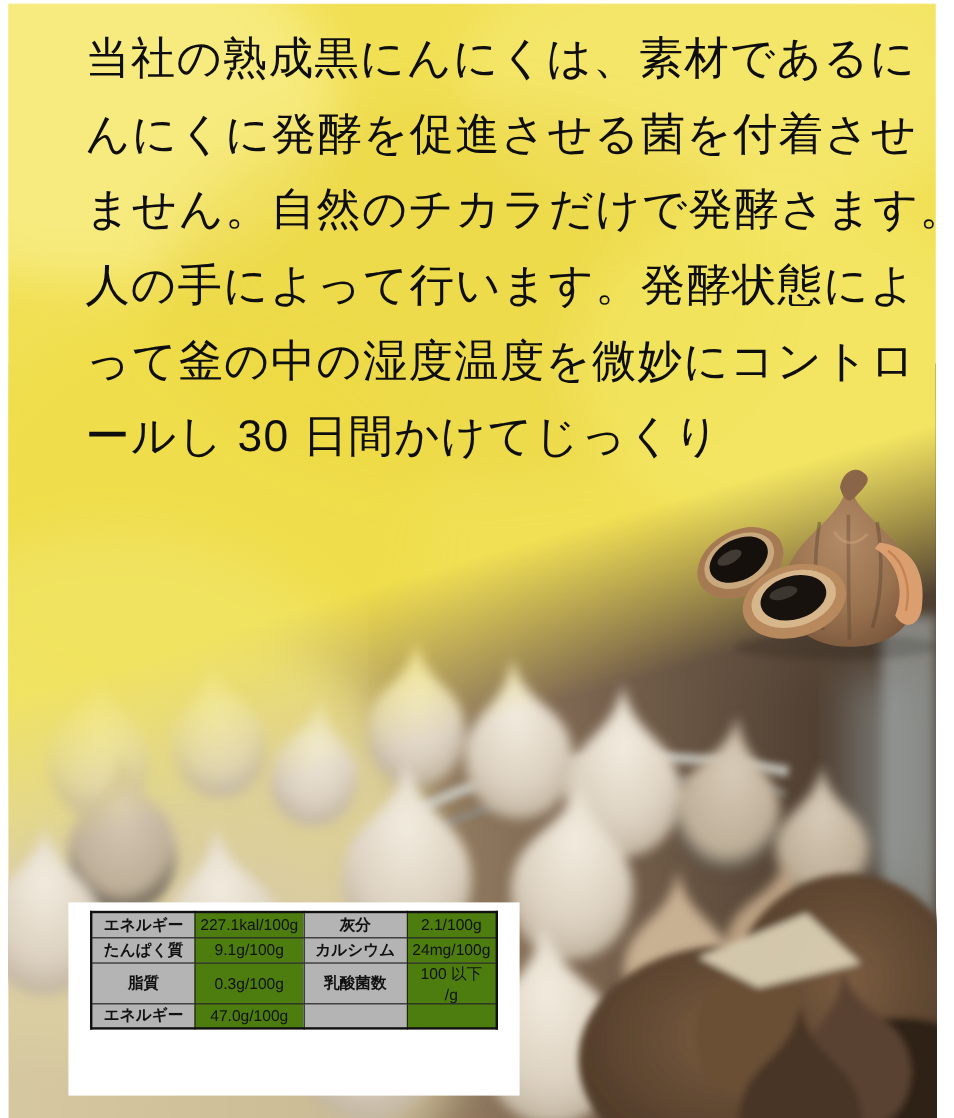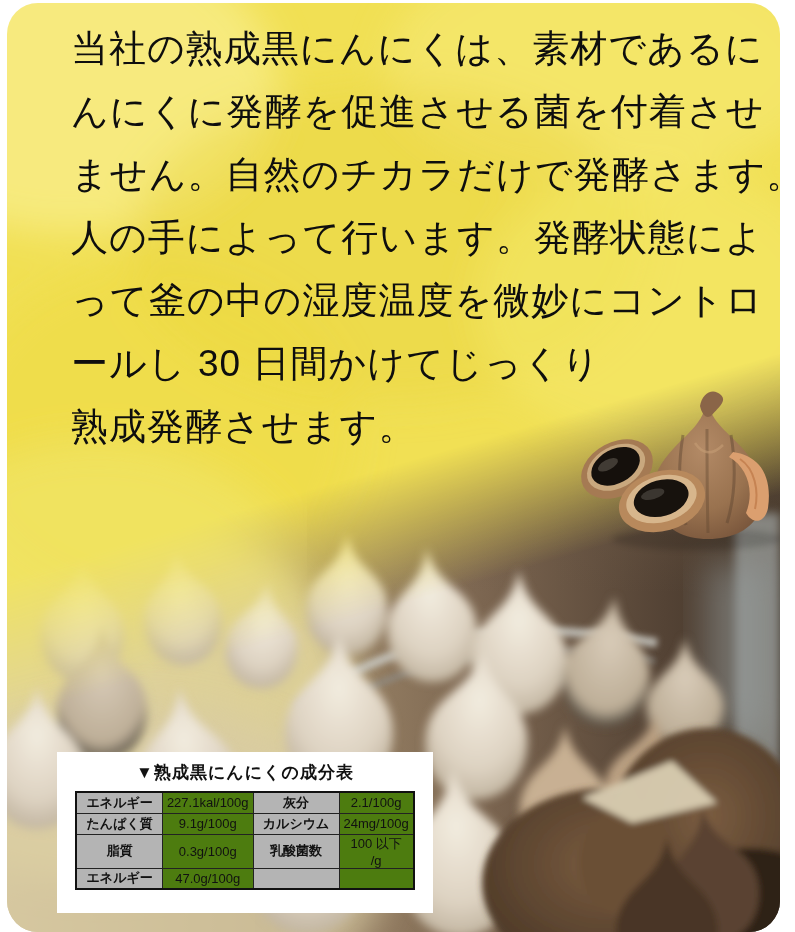--- a/index.html
+++ b/index.html
@@ -1,21 +1,21 @@
 <!DOCTYPE html>
 <html><head>
 <meta charset="utf-8">
 <style>
   html,body{margin:0;padding:0;}
   body{
     width:795px;height:932px;background:#ffffff;position:relative;overflow:hidden;
     font-family:"Liberation Sans","DejaVu Sans",sans-serif;
   }
   .artwork{
-    position:absolute;left:7px;top:3px;width:773px;height:929px;overflow:hidden;background:#ffffff;border-radius:31px;
+    position:absolute;left:7px;top:3px;width:773px;height:929px;overflow:hidden;background:#ffffff;
   }
   .photo-svg{position:absolute;left:0;top:0;width:773px;height:929px;display:block;}
   .overlay-svg{position:absolute;left:0;top:0;width:773px;height:929px;display:block;pointer-events:none;}
   .intro{
     position:absolute;left:64px;top:14px;width:700px;
     font-size:37px;line-height:63px;letter-spacing:1px;color:#0e0e0e;
     font-weight:500;white-space:nowrap;
   }
   .intro .line{height:63px;}
   .nutrition-box{
@@ -185,25 +185,23 @@
     </g>
   </svg>
 
   <div class="intro">
     <div class="line">当社の熟成黒にんにくは、素材であるに</div>
     <div class="line">んにくに発酵を促進させる菌を付着させ</div>
     <div class="line">ません。自然のチカラだけで発酵さます。</div>
     <div class="line">人の手によって行います。発酵状態によ</div>
     <div class="line">って釜の中の湿度温度を微妙にコントロ</div>
     <div class="line">ールし 30 日間かけてじっくり</div>
-    <div class="line">熟成発酵させます。</div>
   </div>
 
   <div class="nutrition-box">
-    <div class="nutri-title">▼熟成黒にんにくの成分表</div>
     <table class="nutrition">
       <tbody>
           <tr>
         <td class="lab">エネルギー</td>
         <td class="val">227.1kal/100g</td>
         <td class="lab">灰分</td>
         <td class="val">2.1/100g</td>
       </tr>
       <tr>
         <td class="lab">たんぱく質</td>

